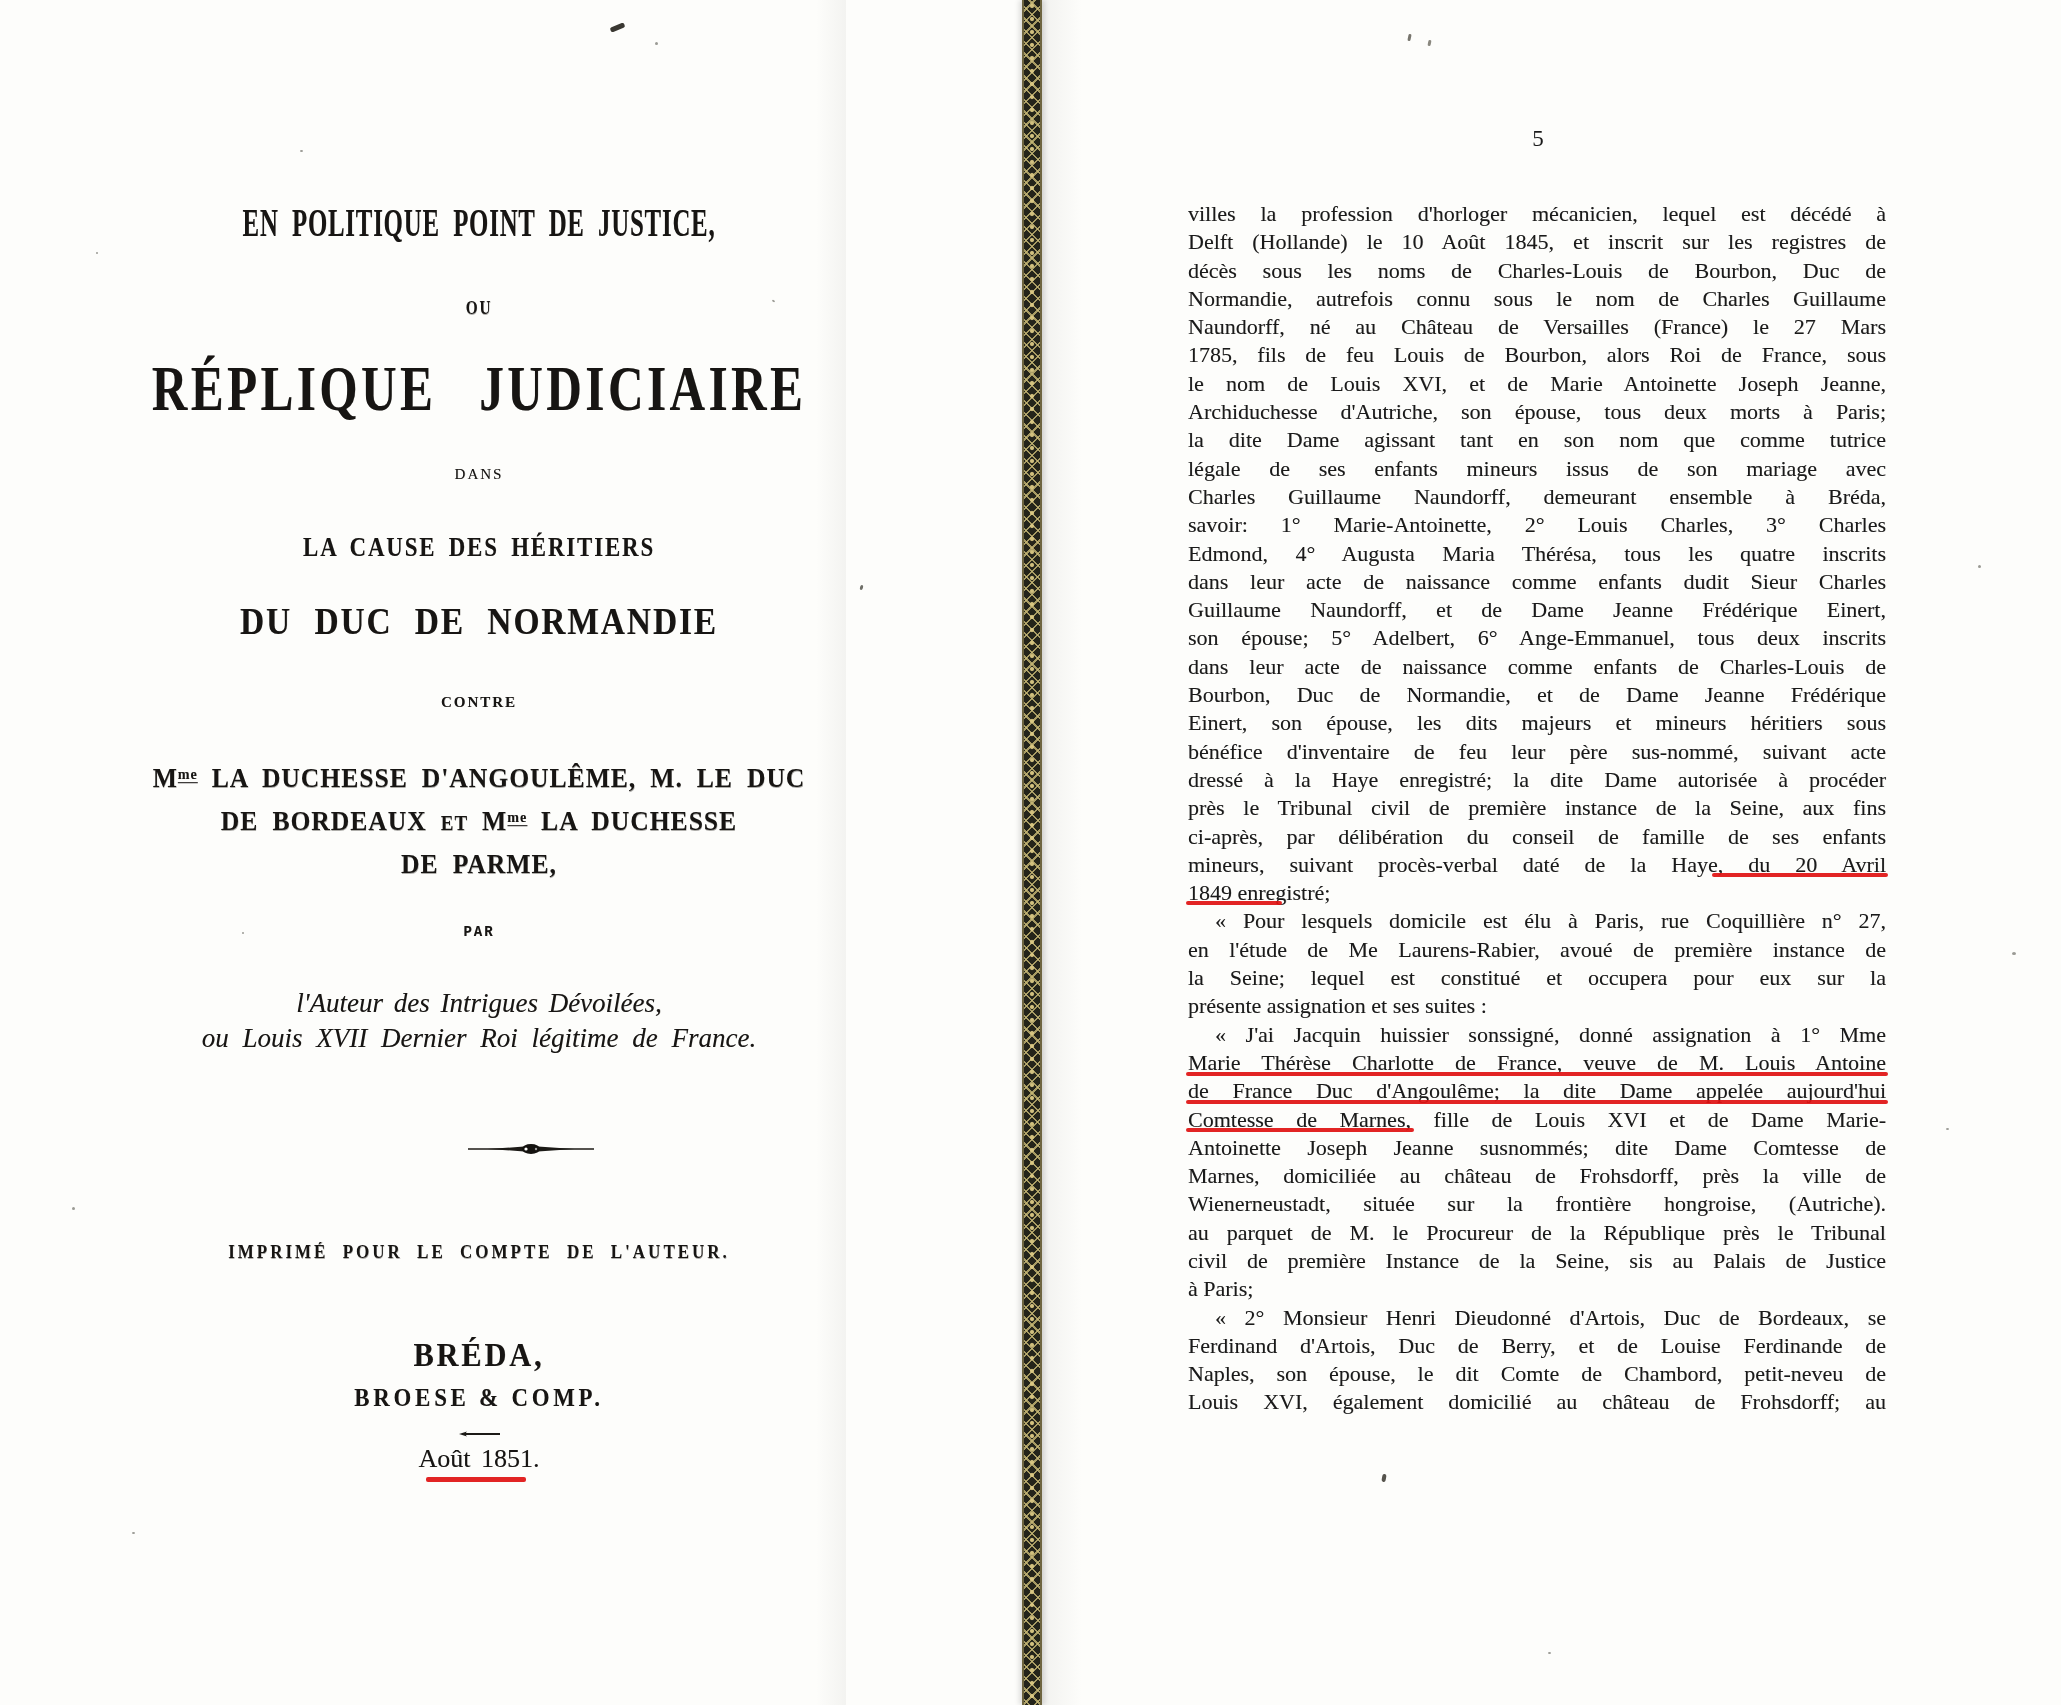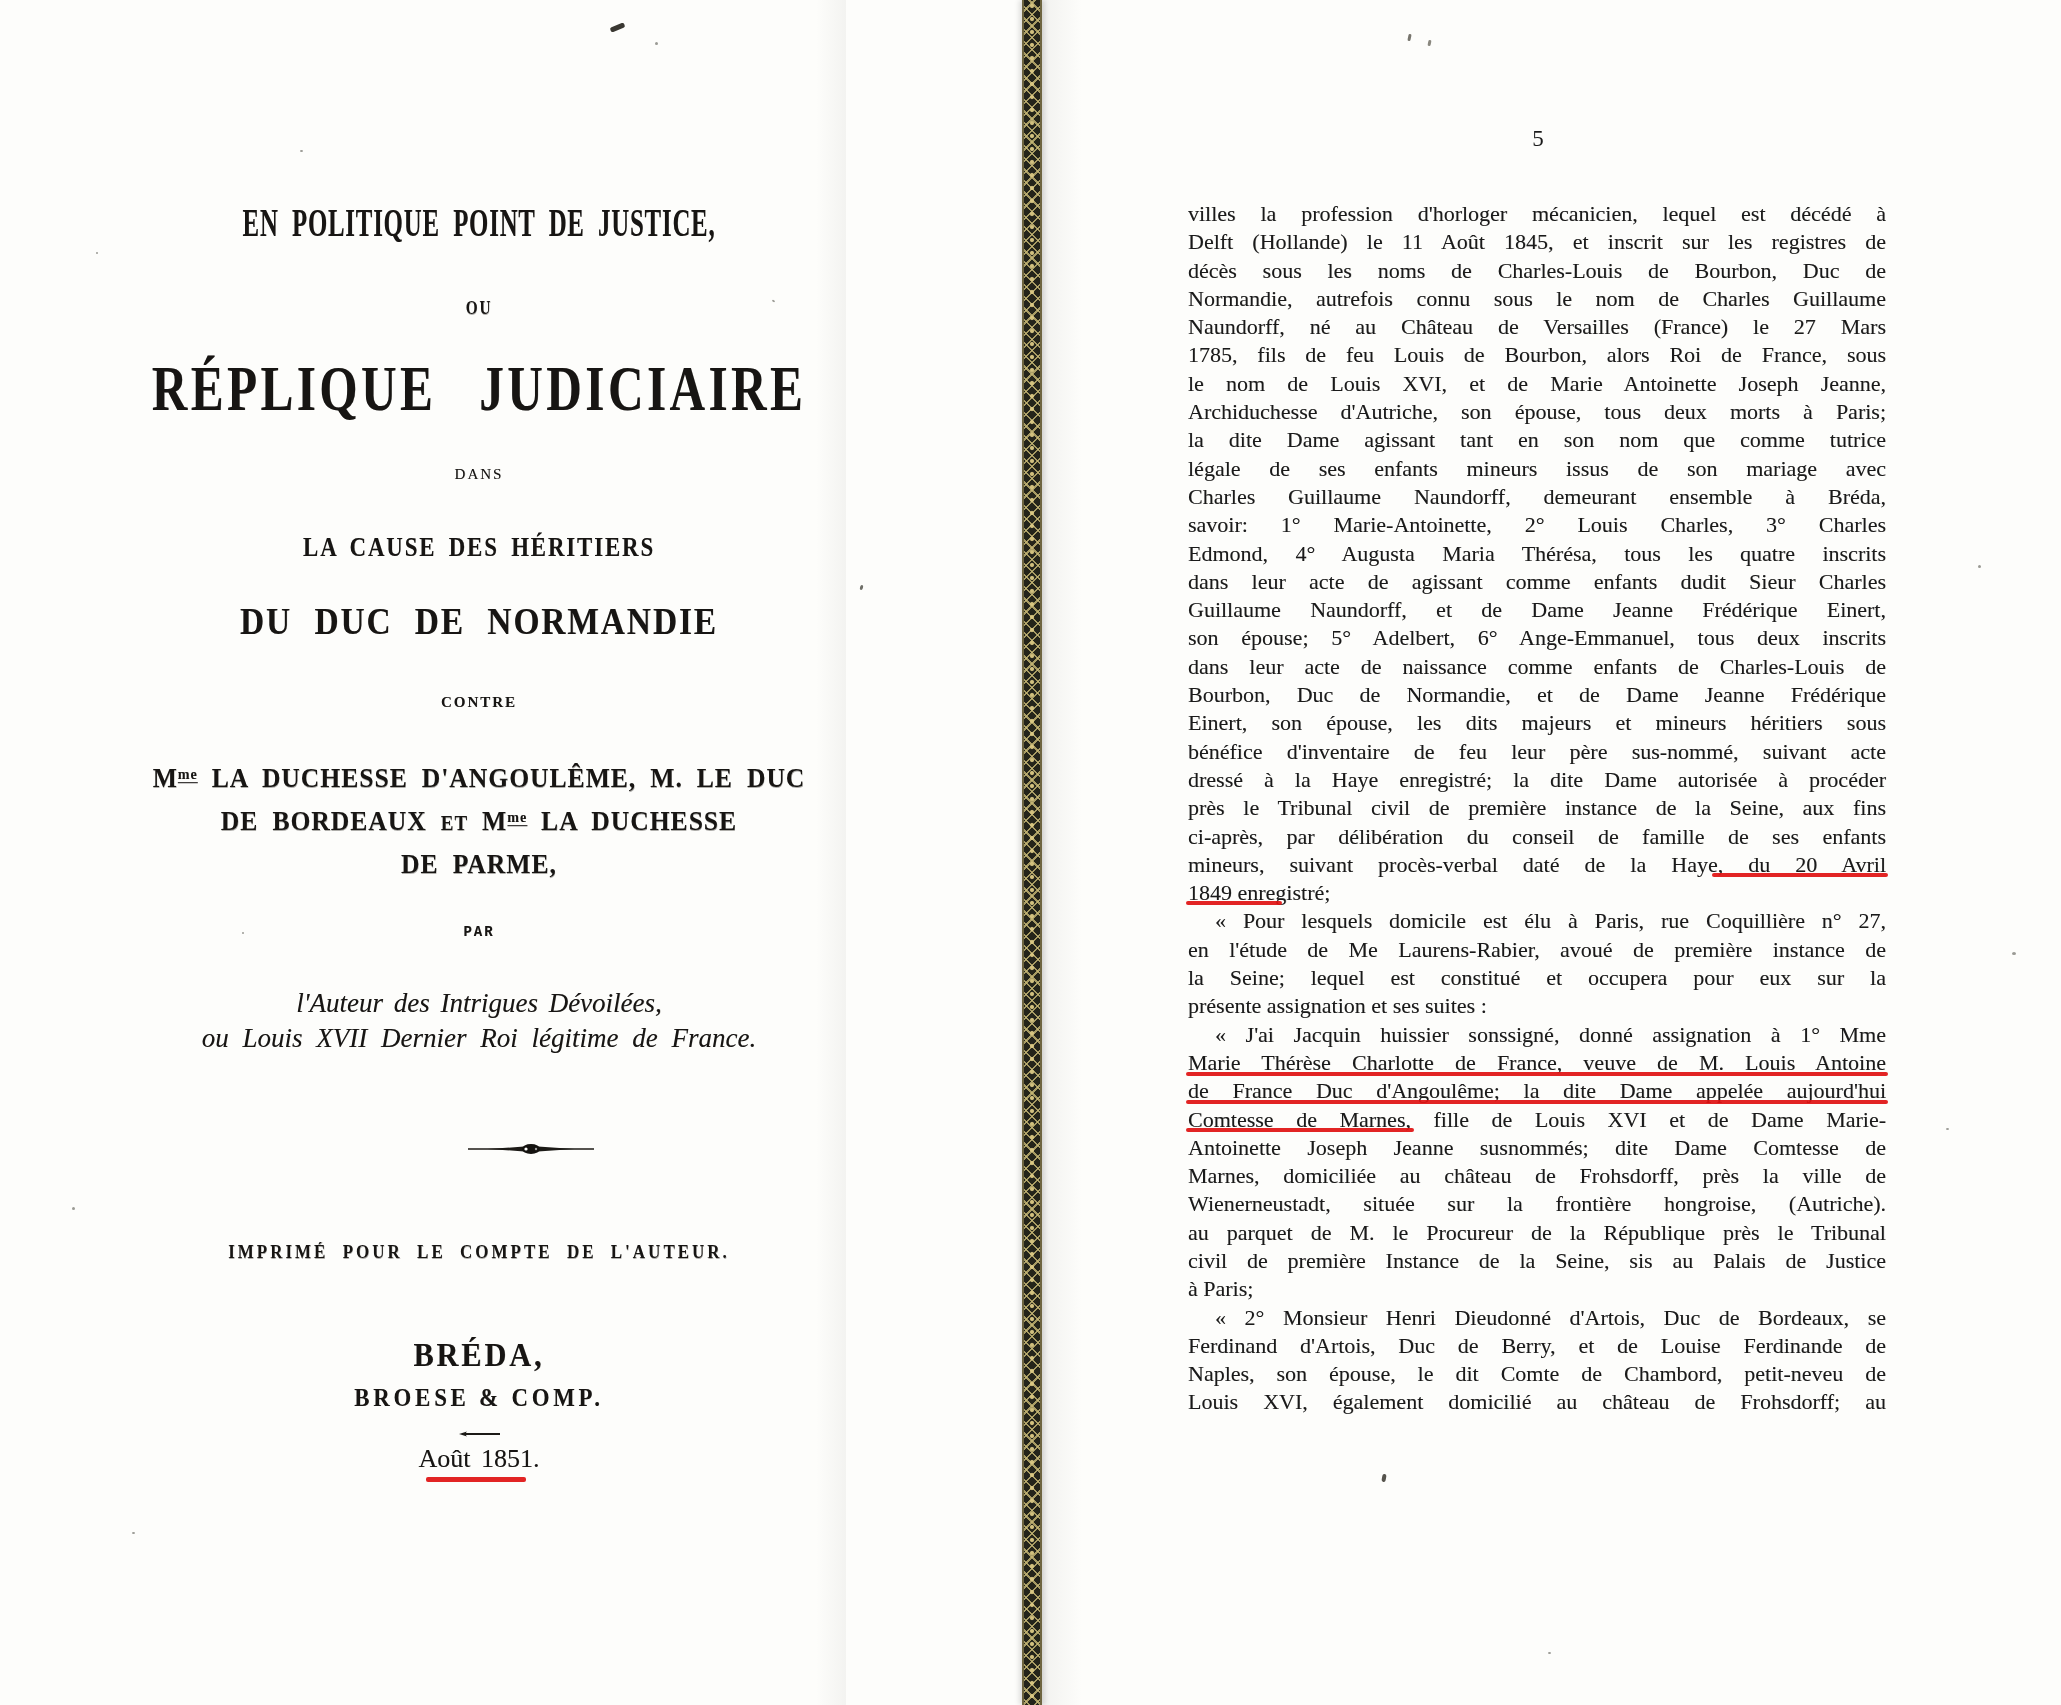--- a/index.html
+++ b/index.html
@@ -125,33 +125,33 @@
 </div>
 
 <div class="binding"></div>
 
 <div class="page page-right"></div>
 
 <div class="pagenum">5</div>
 
 <div class="textcol">
   <div class="bl">villes la profession d'horloger mécanicien, lequel est décédé à</div>
-  <div class="bl">Delft (Hollande) le 11 Août 1845, et inscrit sur les registres de</div>
+  <div class="bl">Delft (Hollande) le 10 Août 1845, et inscrit sur les registres de</div>
   <div class="bl">décès sous les noms de Charles-Louis de Bourbon, Duc de</div>
   <div class="bl">Normandie, autrefois connu sous le nom de Charles Guillaume</div>
   <div class="bl">Naundorff, né au Château de Versailles (France) le 27 Mars</div>
   <div class="bl">1785, fils de feu Louis de Bourbon, alors Roi de France, sous</div>
   <div class="bl">le nom de Louis XVI, et de Marie Antoinette Joseph Jeanne,</div>
   <div class="bl">Archiduchesse d'Autriche, son épouse, tous deux morts à Paris;</div>
   <div class="bl">la dite Dame agissant tant en son nom que comme tutrice</div>
   <div class="bl">légale de ses enfants mineurs issus de son mariage avec</div>
   <div class="bl">Charles Guillaume Naundorff, demeurant ensemble à Bréda,</div>
   <div class="bl">savoir: 1° Marie-Antoinette, 2° Louis Charles, 3° Charles</div>
   <div class="bl">Edmond, 4° Augusta Maria Thérésa, tous les quatre inscrits</div>
-  <div class="bl">dans leur acte de agissant comme enfants dudit Sieur Charles</div>
+  <div class="bl">dans leur acte de naissance comme enfants dudit Sieur Charles</div>
   <div class="bl">Guillaume Naundorff, et de Dame Jeanne Frédérique Einert,</div>
   <div class="bl">son épouse; 5° Adelbert, 6° Ange-Emmanuel, tous deux inscrits</div>
   <div class="bl">dans leur acte de naissance comme enfants de Charles-Louis de</div>
   <div class="bl">Bourbon, Duc de Normandie, et de Dame Jeanne Frédérique</div>
   <div class="bl">Einert, son épouse, les dits majeurs et mineurs héritiers sous</div>
   <div class="bl">bénéfice d'inventaire de feu leur père sus-nommé, suivant acte</div>
   <div class="bl">dressé à la Haye enregistré; la dite Dame autorisée à procéder</div>
   <div class="bl">près le Tribunal civil de première instance de la Seine, aux fins</div>
   <div class="bl">ci-après, par délibération du conseil de famille de ses enfants</div>
   <div class="bl">mineurs, suivant procès-verbal daté de la Haye, du 20 Avril</div>

